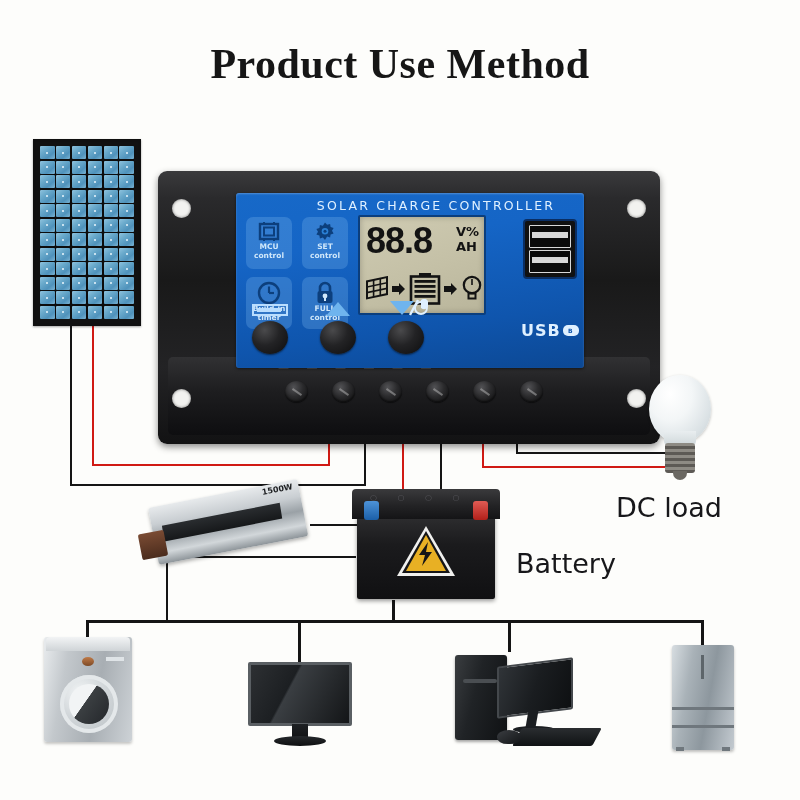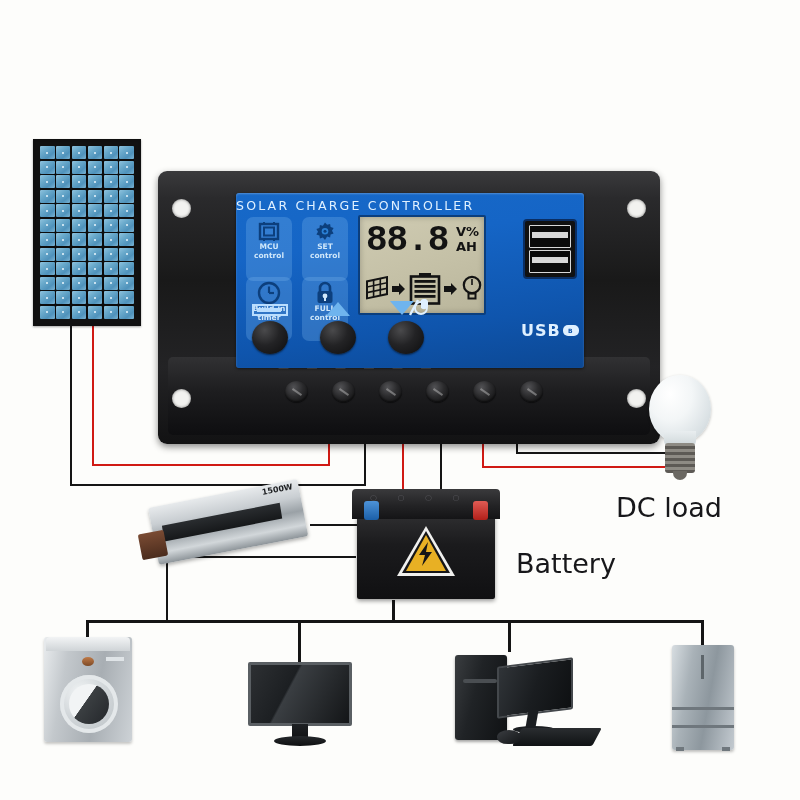--- a/index.html
+++ b/index.html
@@ -64,42 +64,42 @@
     background:#f2f2f0;box-shadow:inset 0 0 3px rgba(0,0,0,.55);}
   #mh-tl{left:14px;top:28px;}
   #mh-bl{left:14px;top:218px;}
   #mh-tr{right:14px;top:28px;}
   #mh-br{right:14px;top:218px;}
 
   #faceplate{position:absolute;left:78px;top:22px;width:348px;height:175px;
     background:linear-gradient(172deg,#1769c8 0%,#1565c6 30%,#0f55ad 72%,#0c4894 100%);
     border-radius:3px;
     box-shadow:inset 0 1px 2px rgba(255,255,255,.25),0 1px 3px rgba(0,0,0,.5);}
-  #ctrl-brand{position:absolute;left:0;top:5px;width:400px;
+  #ctrl-brand{position:absolute;left:0;top:5px;width:400px;text-align:center;
     color:#dff0ff;font-size:12.5px;letter-spacing:2.2px;
     font-family:"DejaVu Sans", sans-serif;}
 
-  .tile{position:absolute;width:46px;height:64px;border-radius:7px;
+  .tile{position:absolute;width:46px;height:52px;border-radius:7px;
     background:rgba(120,180,235,.30);
     display:flex;flex-direction:column;align-items:center;justify-content:flex-start;
     padding-top:4px;box-sizing:border-box;}
   .tile .t-txt{color:#cfe7fa;font-size:7.5px;line-height:8.5px;text-align:center;
     font-family:"DejaVu Sans", sans-serif;font-weight:bold;}
   #tile-mcu{left:10px;top:24px;}
   #tile-set{left:66px;top:24px;}
   #tile-timer{left:10px;top:84px;}
   #tile-full{left:66px;top:84px;}
 
   #lcd{position:absolute;left:122px;top:22px;width:128px;height:100px;
     background:linear-gradient(160deg,#cfcbb2 0%,#c4c0a6 55%,#b9b59b 100%);
     border:2px solid #0b3e7d;border-radius:2px;box-sizing:border-box;
     box-shadow:inset 0 0 6px rgba(0,0,0,.25);}
   #lcd-digits{position:absolute;left:6px;top:6px;font-size:36px;line-height:36px;
     font-weight:bold;color:#131313;letter-spacing:-1px;
-    font-family:Liberation Mono, monospace;}
+    font-family:Liberation Sans, sans-serif;}
   #lcd-units{position:absolute;right:5px;top:7px;color:#131313;font-weight:bold;
     font-size:13px;line-height:15px;text-align:left;font-family:"DejaVu Sans", sans-serif;}
   #lcd-flow{position:absolute;left:4px;top:50px;width:120px;height:44px;
     display:flex;align-items:center;justify-content:space-between;}
 
   .btn-ind{position:absolute;}
   .btn-round{position:absolute;width:36px;height:33px;border-radius:50%;
     background:radial-gradient(ellipse at 35% 28%,#4a4a4c 0%,#232325 45%,#0d0d0e 100%);
     box-shadow:0 1px 2px rgba(0,0,0,.55);}
   #btn1{left:16px;top:128px;}
@@ -225,20 +225,21 @@
   #fr-l2{top:80px;}
   #fr-handle{position:absolute;left:29px;top:10px;width:3px;height:24px;background:#5d656a;}
   #fr-foot-l{position:absolute;left:4px;top:102px;width:8px;height:4px;background:#6f777d;}
   #fr-foot-r{position:absolute;right:4px;top:102px;width:8px;height:4px;background:#6f777d;}
 </style>
 </head>
 <body>
 
 <div id="stage">
 
+  <div class="title">Product Use Method</div>
 
   <div class="lbl lbl-battery">Battery</div>
   <div class="lbl lbl-dcload">DC load</div>
 
   <div class="wire-red" style="left:92px;top:326px;width:2px;height:140px;"></div>
   <div class="wire-red" style="left:92px;top:464px;width:238px;height:2px;"></div>
   <div class="wire-red" style="left:328px;top:432px;width:2px;height:34px;"></div>
 
   <div class="wire" style="left:70px;top:326px;width:2px;height:160px;"></div>
   <div class="wire" style="left:70px;top:484px;width:296px;height:2px;"></div>

